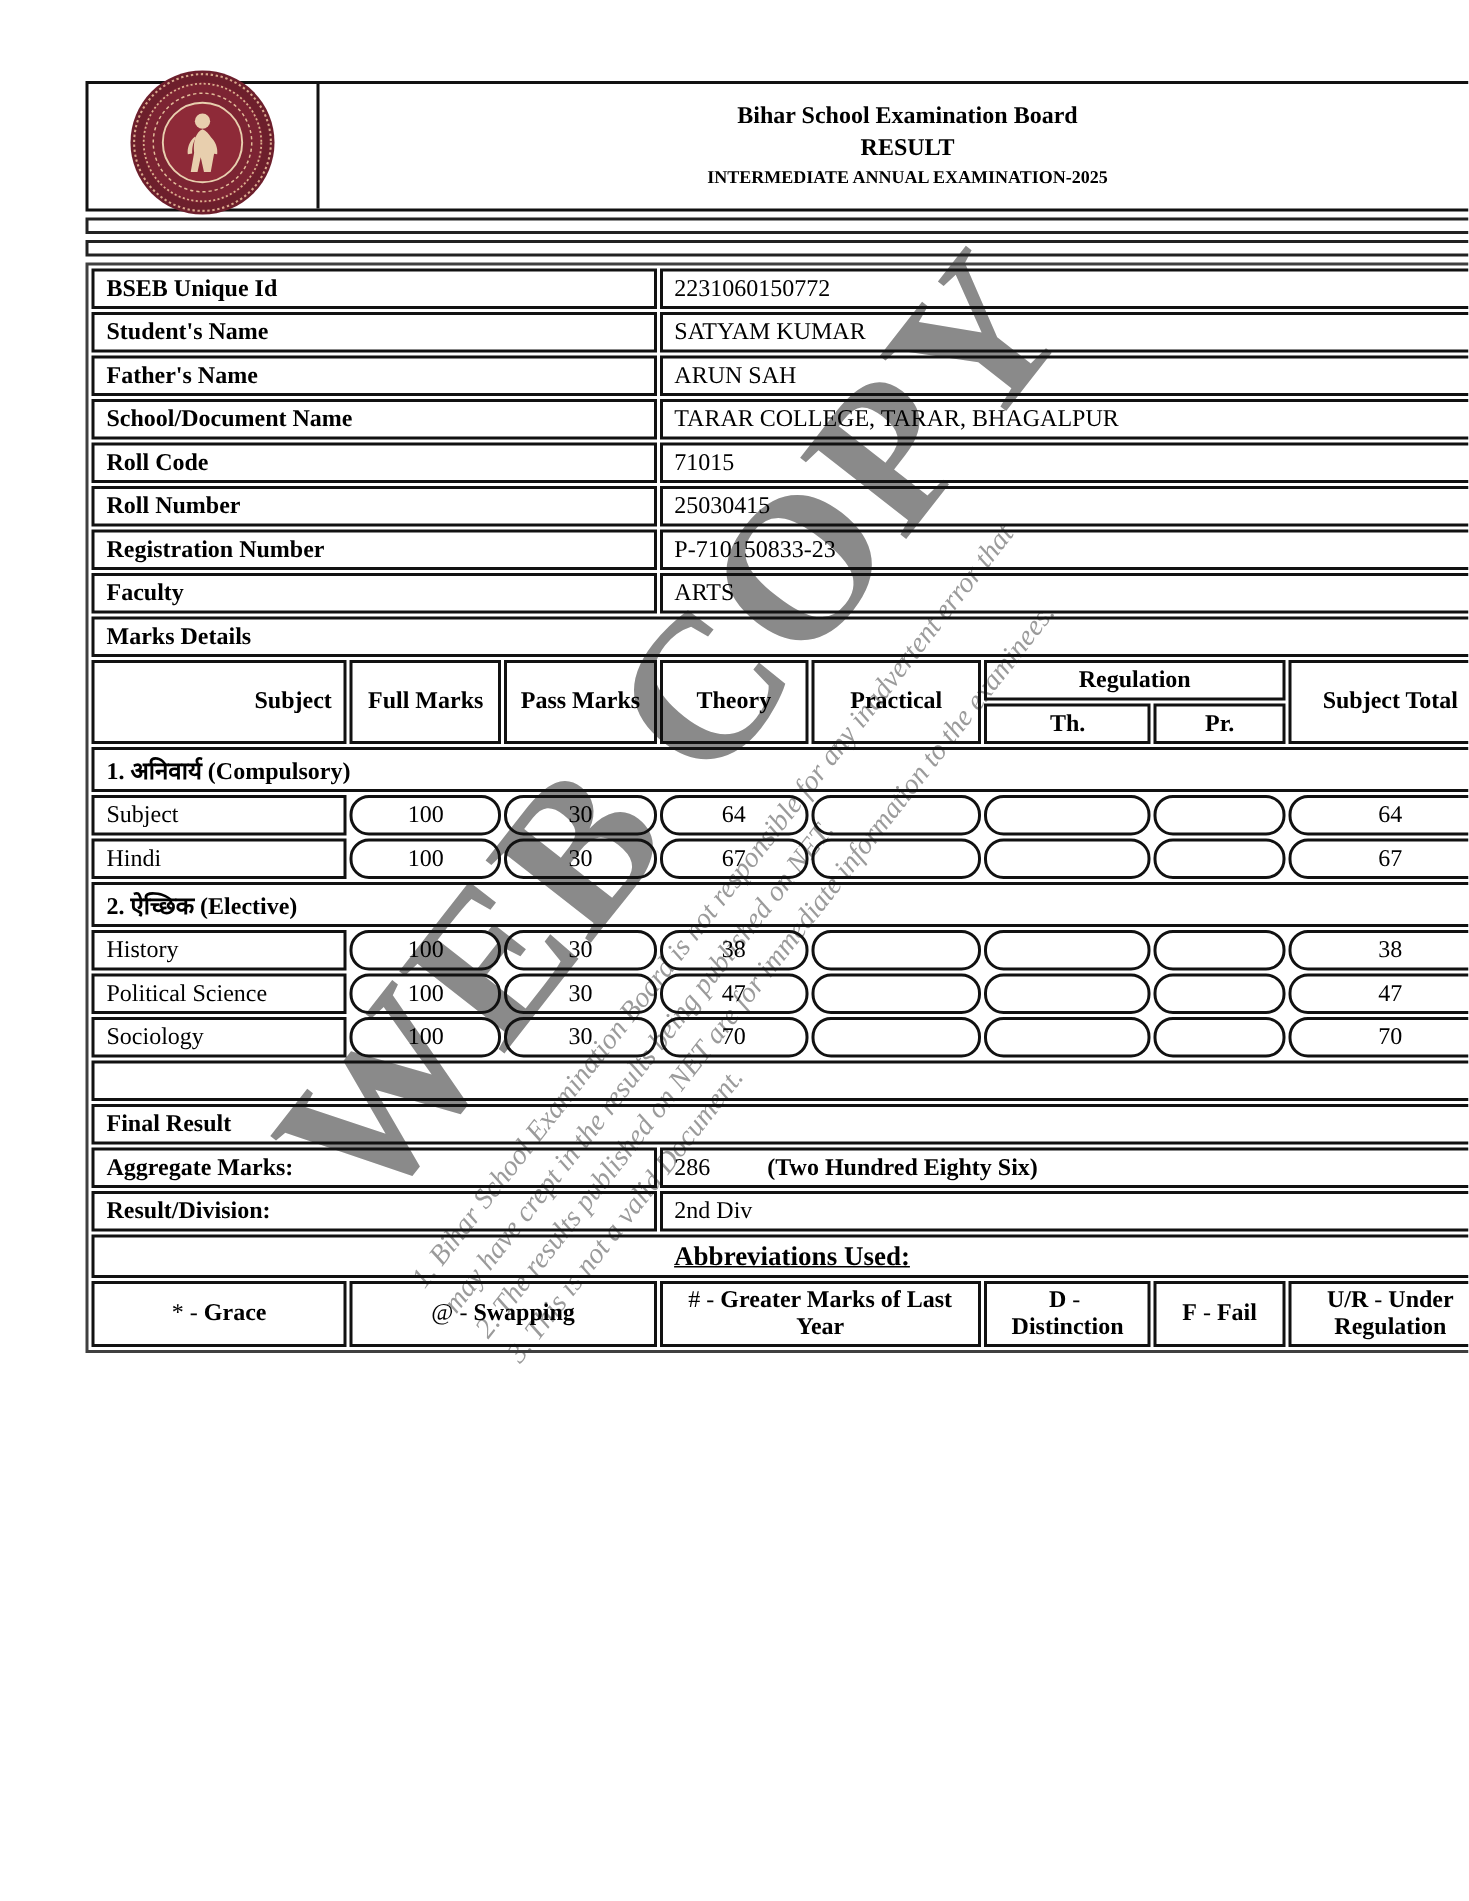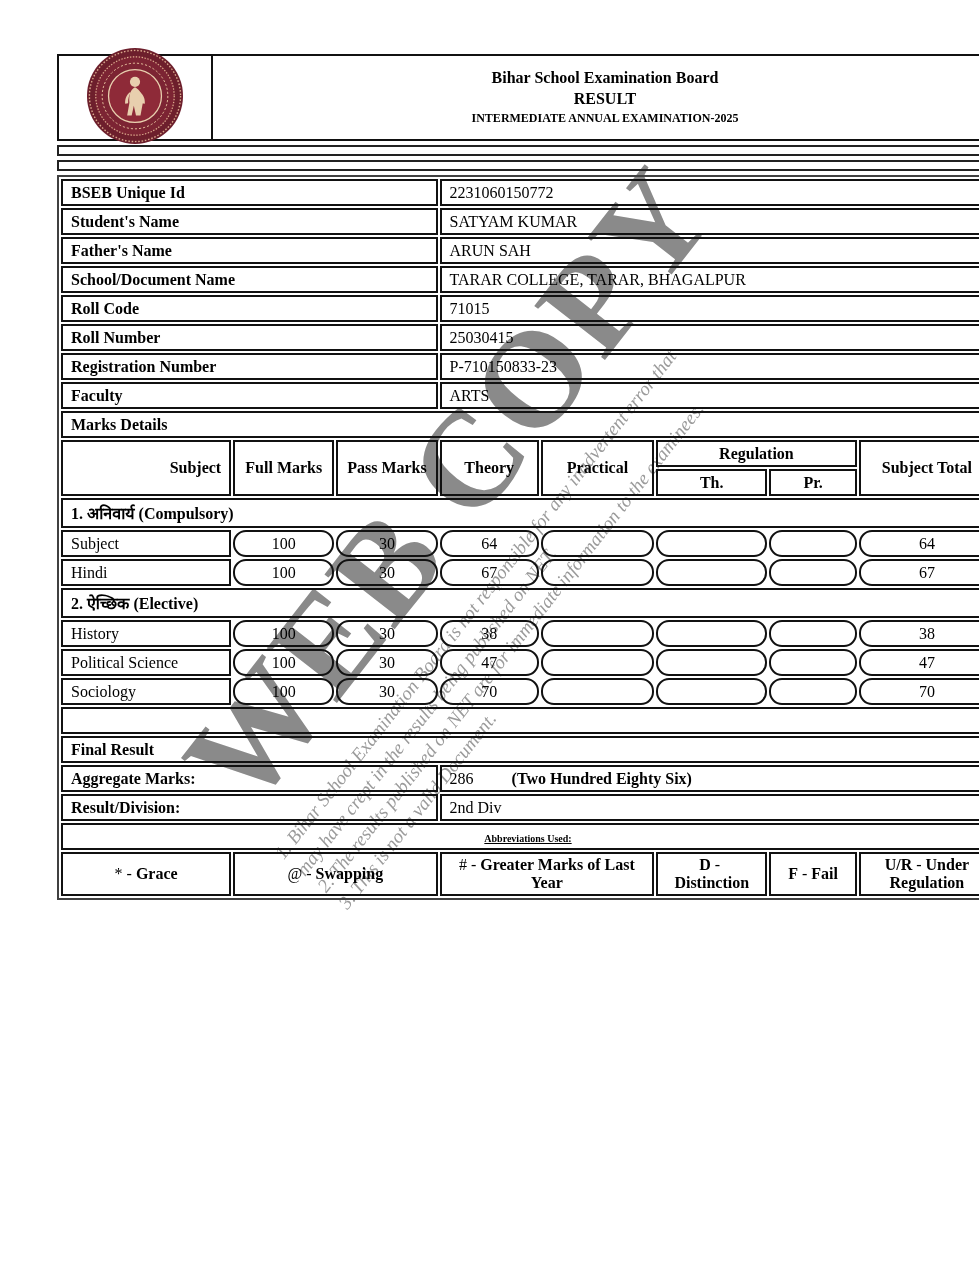--- a/index.html
+++ b/index.html
@@ -75,21 +75,21 @@
     padding: 2px 8px;
     vertical-align: middle;
   }
   td.lbl   { font-weight: bold; font-size: 15.5px; }
   td.num   { text-align: center; padding: 2px 2px; border-radius: 13px; }
   td.chead { font-weight: bold; font-size: 15.5px; text-align: center; padding: 2px 4px; }
   td.sect  { font-weight: bold; font-size: 15.5px; margin-top: 10px; }
   td.empty-row { height: 29px; }
   .agg-words { margin-left: 38px; font-weight: bold; }
   td.abbr-title { text-align: center; font-weight: bold; }
-  td.abbr-title span { text-decoration: underline; font-size: 10px; }
+  td.abbr-title span { text-decoration: underline; font-size: 18px; }
   td.abbr { text-align: center; font-size: 15.5px; padding: 4px 4px; height: 50px; }
   td.abbr .term { font-weight: bold; }
   td.abbr .sep { margin: 0 4px; }
   td.abbr.bp .prefix { font-weight: bold; }
 
   .hdr-row td { height: 32px; }
 </style>
 </head>
 <body>
 

